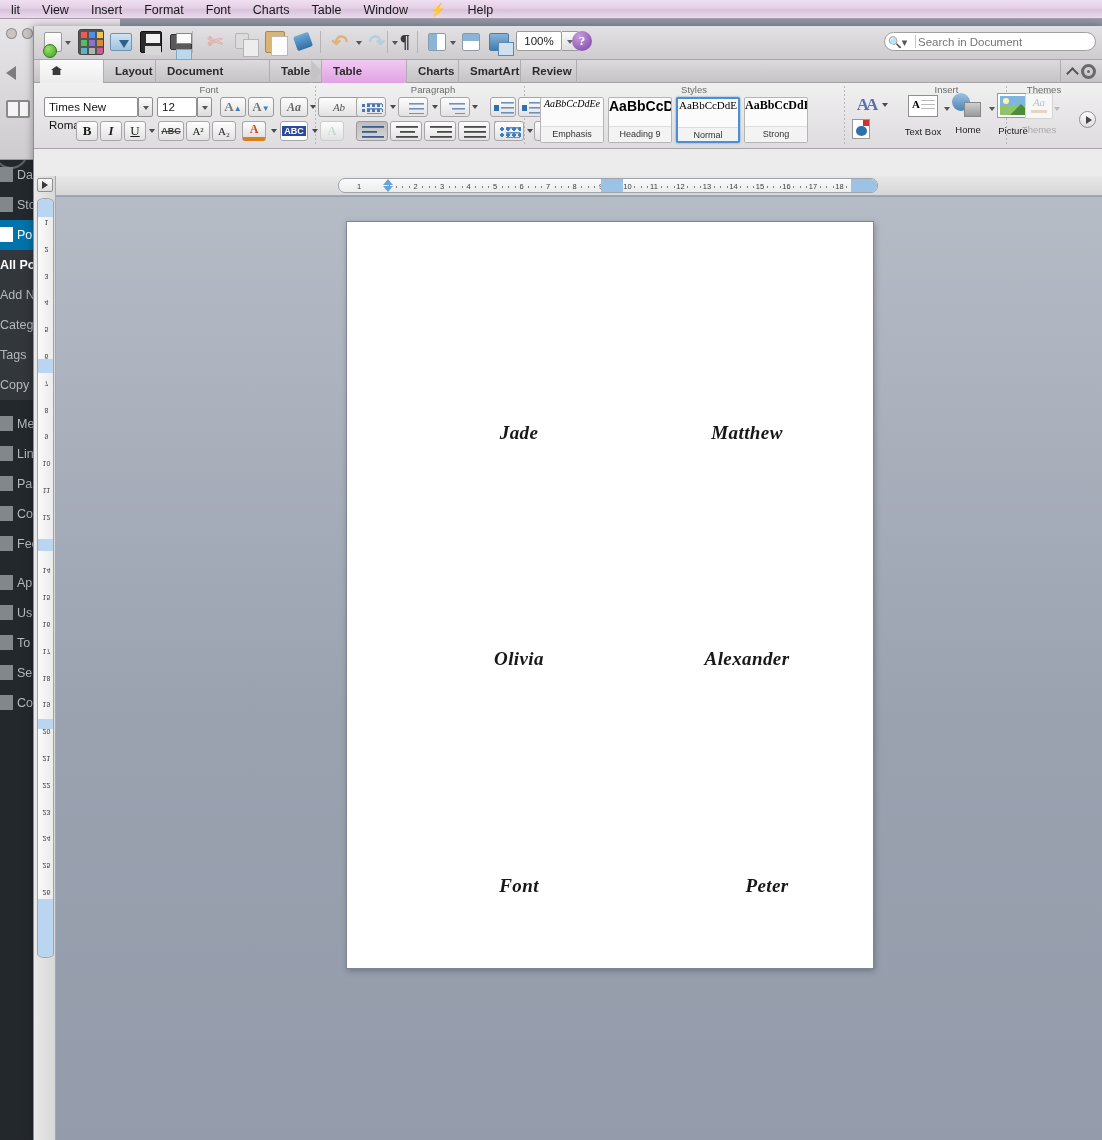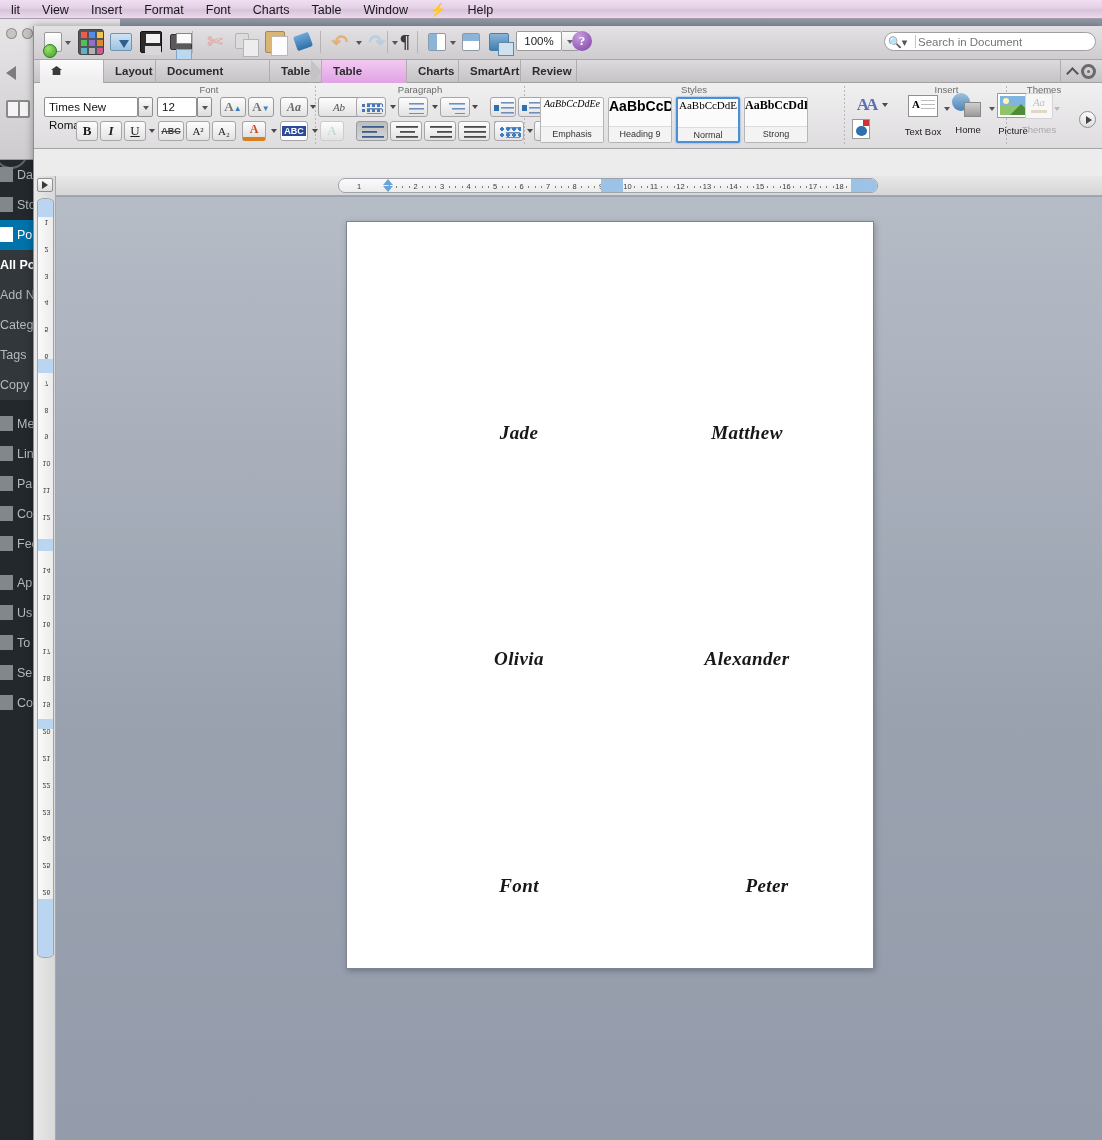--- a/index.html
+++ b/index.html
@@ -384,21 +384,21 @@
       </div>
     <div id="ribbon-right">
       <div id="chev-up"></div>
       <div id="gear-ico"></div>
     </div>
   </div>
 
   <div id="ribbon">
 
     <div class="grp-label" style="left:40px;width:270px">Font</div>
-    <div class="grp-label" style="left:286px;width:200px">Paragraph</div>
+    <div class="grp-label" style="left:299px;width:200px">Paragraph</div>
     <div class="grp-label" style="left:505px;width:310px">Styles</div>
     <div class="grp-label" style="left:845px;width:135px">Insert</div>
     <div class="grp-label" style="left:975px;width:70px">Themes</div>
 
     <div class="grp-div" style="left:281px"></div>
     <div class="grp-div" style="left:490px"></div>
     <div class="grp-div" style="left:810px"></div>
     <div class="grp-div" style="left:972px"></div>
 
     <div class="fbox" style="left:10px;top:14px;width:94px">Times New Roman</div>

